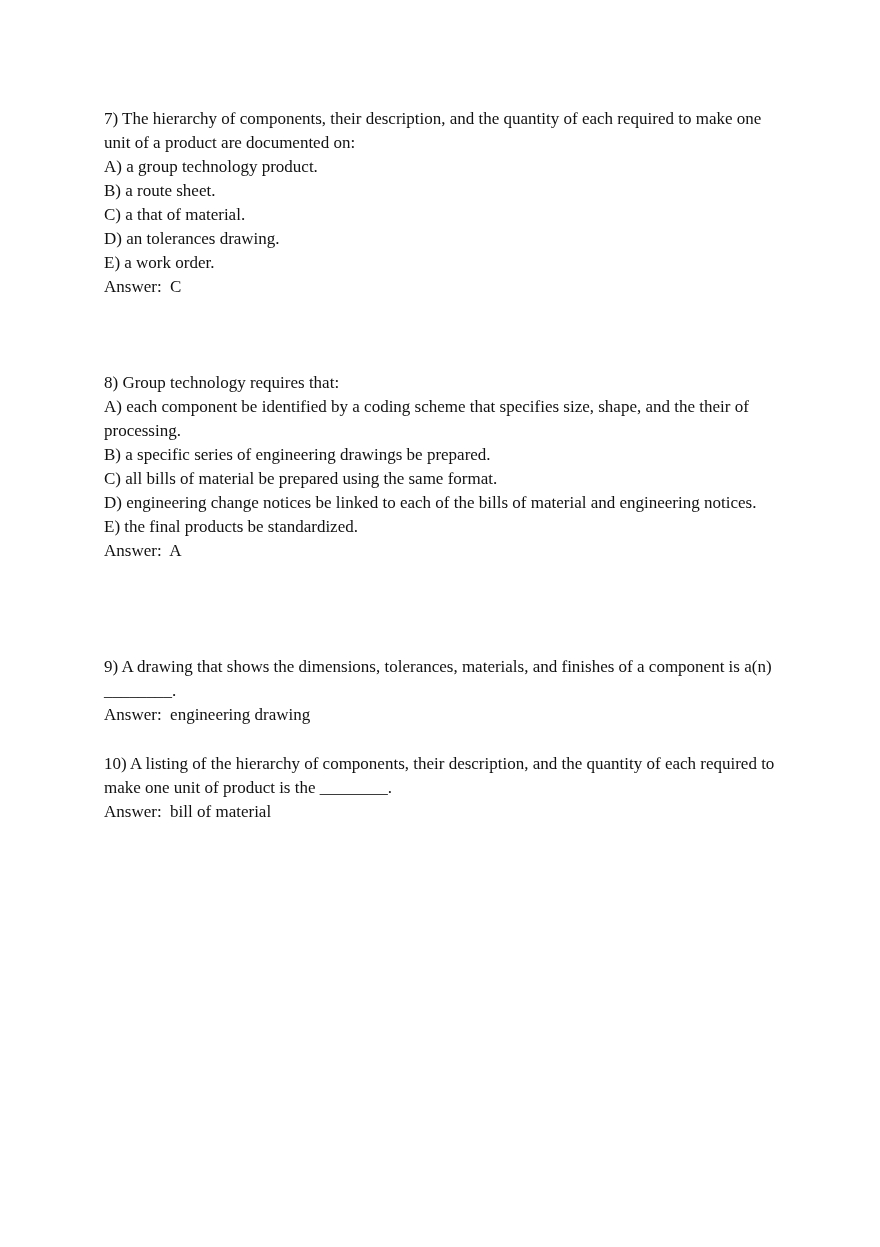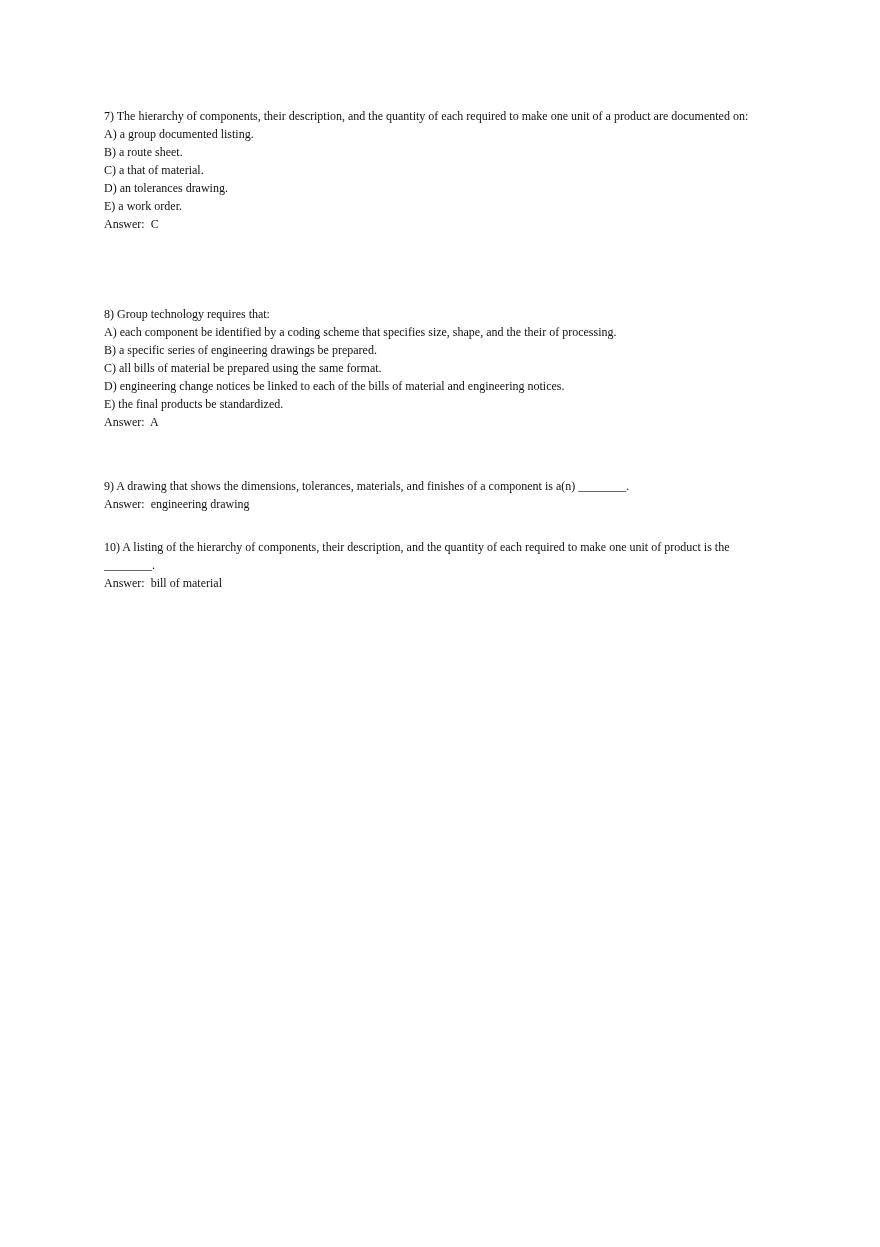--- a/index.html
+++ b/index.html
@@ -14,39 +14,39 @@
     color: #111111;
     position: relative;
     overflow: hidden;
   }
   .page {
     box-sizing: border-box;
     padding: 107px 104px 0 104px;
     width: 880px;
   }
   .doc-text {
-    font-size: 12px;
-    line-height: 18px;
+    font-size: 17px;
+    line-height: 24px;
   }
   .question-block p {
     margin: 0;
     white-space: pre-wrap;
   }
   .q8  { margin-top: 72px; }
-  .q9  { margin-top: 46px; }
+  .q9  { margin-top: 92px; }
   .q10 { margin-top: 25px; }
 </style>
 </head>
 <body>
 
 <div class="page doc-text">
 
   <div class="question-block q7">
     <p>7) The hierarchy of components, their description, and the quantity of each required to make one unit of a product are documented on:</p>
-    <p>A) a group documented listing.</p>
+    <p>A) a group technology product.</p>
     <p>B) a route sheet.</p>
     <p>C) a that of material.</p>
     <p>D) an tolerances drawing.</p>
     <p>E) a work order.</p>
     <p>Answer:  C</p>
   </div>
 
   <div class="question-block q8">
     <p>8) Group technology requires that:</p>
     <p>A) each component be identified by a coding scheme that specifies size, shape, and the their of processing.</p>

